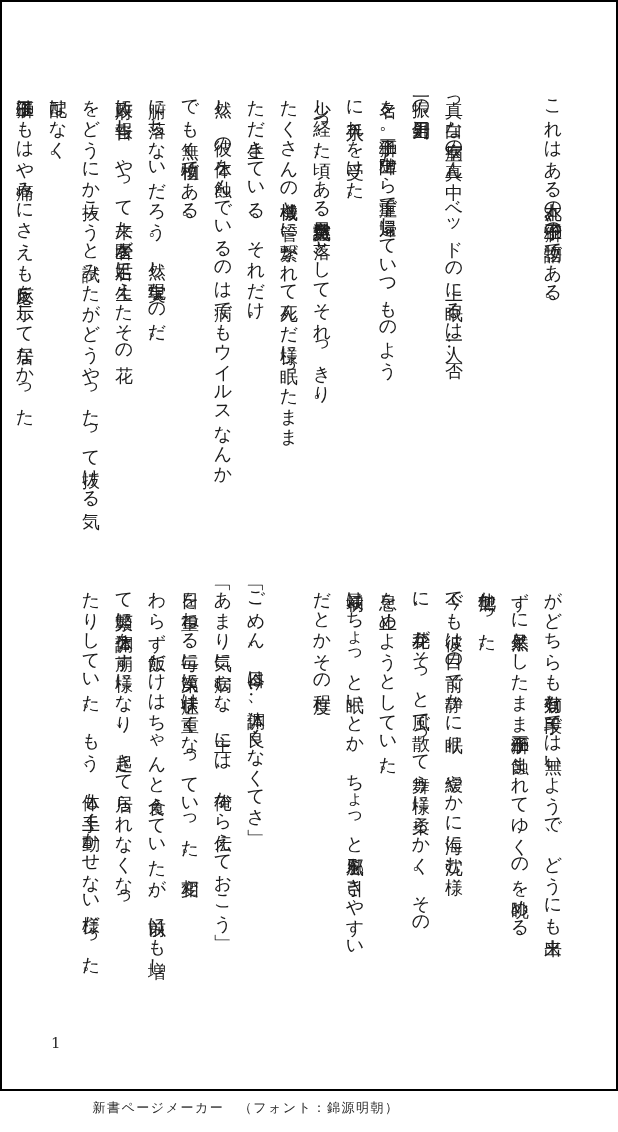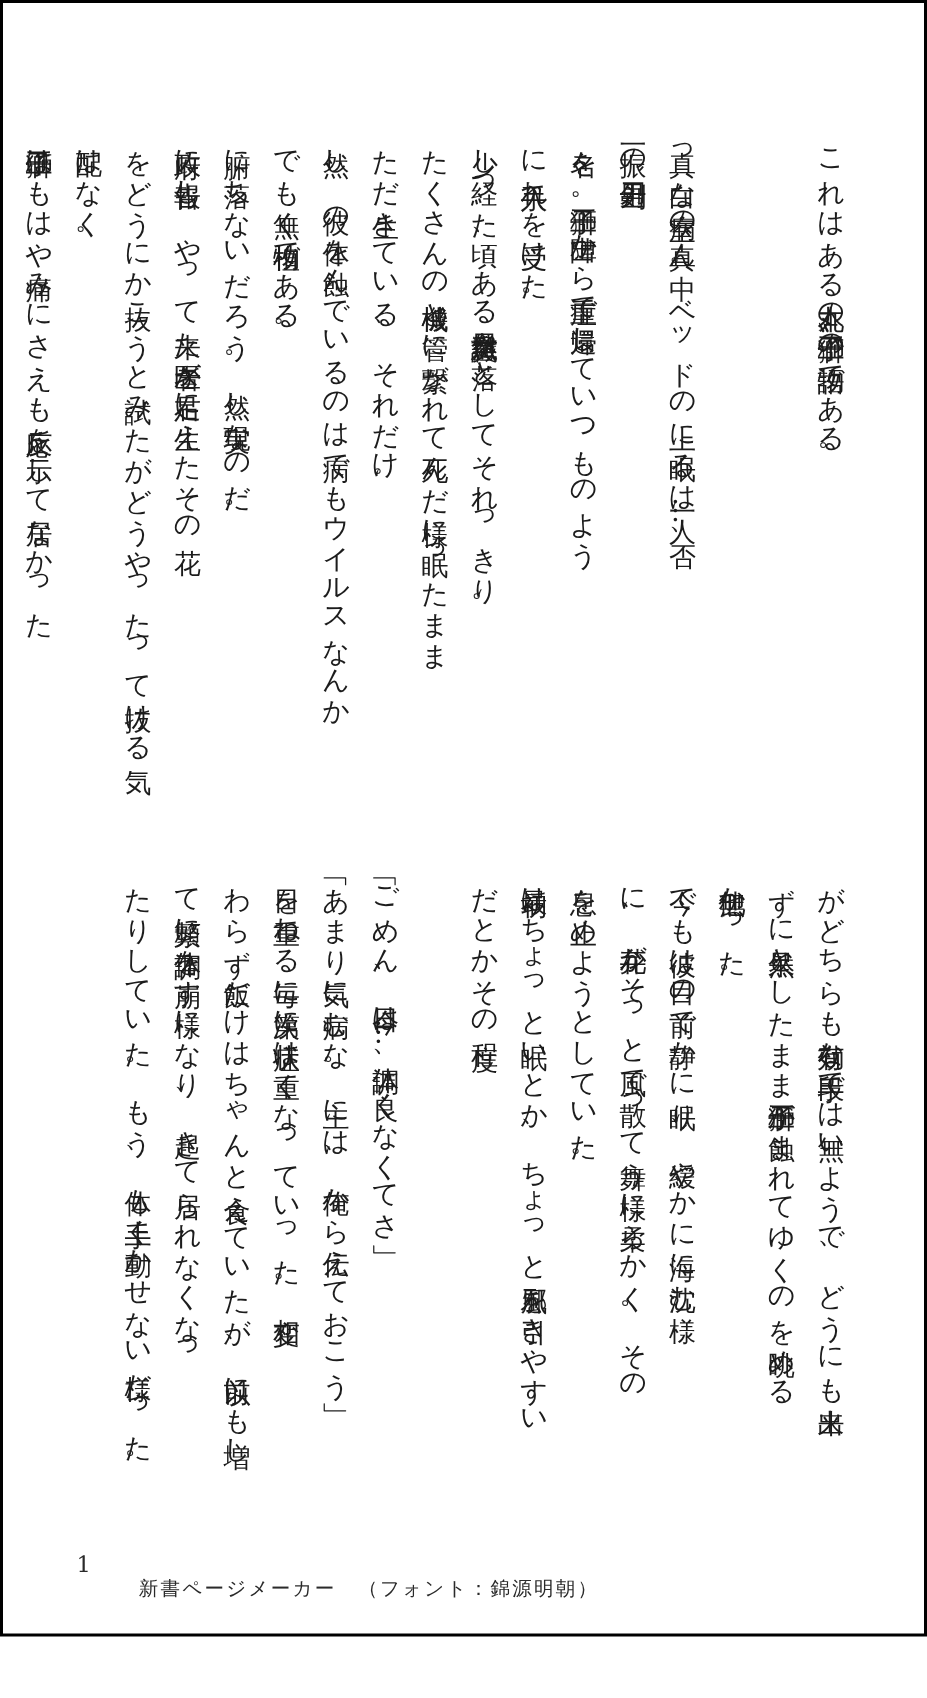--- a/index.html
+++ b/index.html
@@ -31,21 +31,21 @@
   .block2{top:577px;height:470px;}
   .tline{margin:0;padding:0;}
   .pagenum{
     position:absolute;
     left:49px;top:1032px;
     font-size:15px;
     color:#2a2a2a;
   }
   .footer{
     position:absolute;
-    left:0;top:1050px;
+    left:0;top:1099px;
     width:492px;
     text-align:center;
     font-size:13px;
     letter-spacing:1.5px;
     color:#2a2a2a;
   }
 </style>
 </head>
 <body>
 

